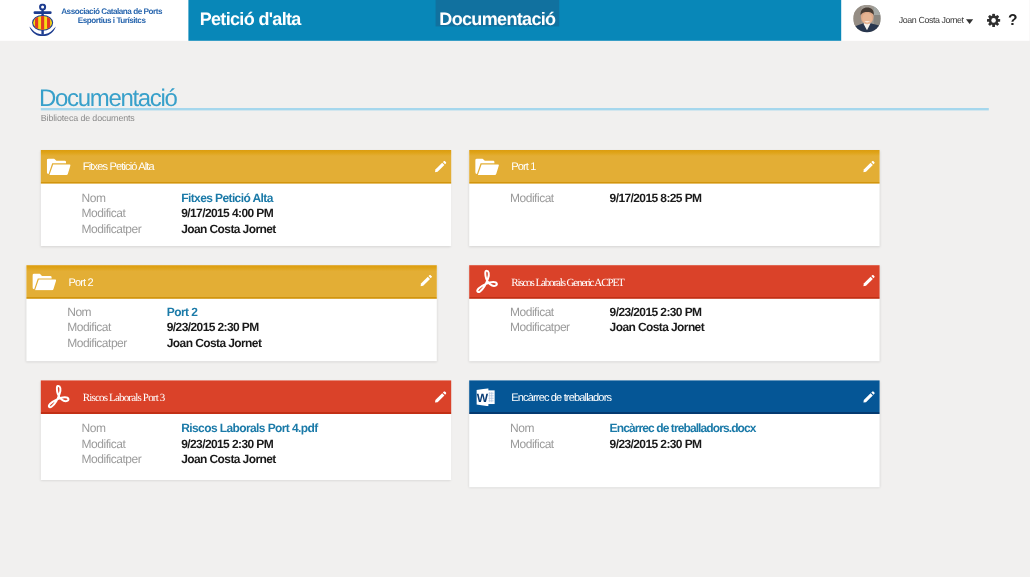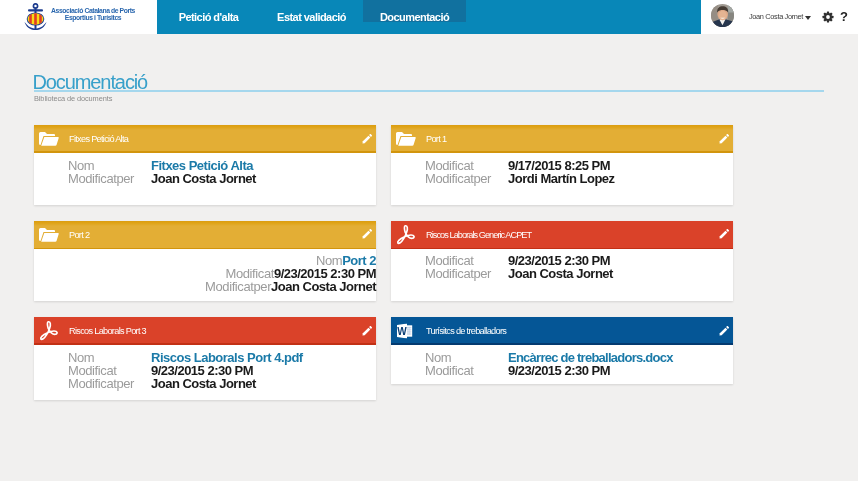--- a/index.html
+++ b/index.html
@@ -3,48 +3,48 @@
 <meta charset="utf-8">
 <style>
 * { margin:0; padding:0; box-sizing:border-box; }
 html,body { width:858px; height:481px; overflow:hidden; background:#f1f0ef;
   font-family:"Liberation Sans", sans-serif; }
 #topbar { position:absolute; left:0; top:0; width:858px; height:34px; background:#fff; }
 #logo { position:absolute; left:24px; top:3px; width:23px; height:27px; }
 #logotext { position:absolute; left:50px; top:7px; color:#2a67ae; font-size:6.8px;
   font-weight:bold; line-height:7.4px; text-align:center; width:86px; letter-spacing:-0.4px; }
 #nav { position:absolute; left:157px; top:0; width:544px; height:34px; background:#0887b8; }
-.tab { position:absolute; top:0; height:22px; width:103px; color:#fff; font-size:11px;
+.tab { position:absolute; top:0; height:22px; width:103px; color:#fff; font-size:15px;
   font-weight:bold; text-align:center; line-height:34px; letter-spacing:-0.55px; }
 .tab1 { left:0; }
 .tab2 { left:103px; }
 .tab3 { left:206px; background:#11719f; }
 #avatar { position:absolute; left:711px; top:4px; width:23px; height:23px; }
 #username { position:absolute; left:749px; top:0; height:34px; line-height:33px;
   color:#3b3b3b; font-size:7.4px; letter-spacing:-0.35px; }
 #caret { position:absolute; left:805px; top:15.5px; width:0; height:0;
   border-left:3px solid transparent; border-right:3px solid transparent;
   border-top:4px solid #333; }
 #gear { position:absolute; left:822px; top:11px; }
 #help { position:absolute; left:840px; top:0; height:34px; line-height:33px;
   color:#222; font-size:13px; font-weight:bold; }
 #h1 { position:absolute; left:32.5px; top:70.5px; color:#38a0ca; font-size:20px;
   font-weight:normal; letter-spacing:-1.1px; }
 #hrule { position:absolute; left:34px; top:90px; width:790px; height:2px; background:#a5d7ed; }
 #subtitle { position:absolute; left:34px; top:94px; color:#8b8b8b; font-size:7.4px; letter-spacing:-0.1px; }
 .card { position:absolute; width:342px; background:#fff; box-shadow:0 1px 2px rgba(0,0,0,0.12); }
 .chead { position:relative; height:28px; color:#fff; }
 .chead.yellow { background:linear-gradient(to bottom,#db9c10 0px,#dfa317 2px,#e3ae35 5px,#e3ae35 calc(100% - 1.5px),#d2950d calc(100% - 1.5px)); }
-.chead.red { background:linear-gradient(to bottom,#da4229 0,#da4229 calc(100% - 1.5px),#c23015 calc(100% - 1.5px)); }
+.chead.red { background:linear-gradient(to bottom,#da4229 0,#da4229 calc(100% - 1.5px),#c23015 calc(100% - 1.5px));font-family:Liberation Serif, serif; }
 .chead.blue { background:linear-gradient(to bottom,#055696 0,#055696 calc(100% - 1.5px),#043a70 calc(100% - 1.5px)); }
 .ctitle { position:absolute; left:35px; top:0; height:28px; line-height:29px; font-size:9.2px; letter-spacing:-0.7px; }
 .cicon { position:absolute; left:5px; top:50%; transform:translateY(-50%); }
 .pencil { position:absolute; right:4px; top:8.5px; }
 .cbody { padding-top:5.5px; height:52px; }
-.row { height:13px; line-height:13px; font-size:13px; }
+.row { height:13px; line-height:13px; font-size:10px; }
 .lab { display:inline-block; margin-left:34px; width:83px; color:#9b9b9b; letter-spacing:-0.4px; }
 .val { font-weight:bold; color:#1a1a1a; letter-spacing:-0.5px; }
 .val.link { color:#1b7aa8; }
 </style>
 </head>
 <body>
 <div id="topbar">
   <svg id="logo" width="23" height="27" viewBox="0 0 23 27">
     <defs>
         <clipPath id="ovc">
@@ -59,21 +59,20 @@
     <g fill="#e23b24" clip-path="url(#ovc)">
       <rect x="5.2" y="9" width="2.6" height="14"></rect>
       <rect x="10.2" y="9" width="2.6" height="14"></rect>
       <rect x="15.2" y="9" width="2.6" height="14"></rect>
     </g>
     <path d="M0.5 19 C2.5 25 7 26.9 11.5 27.2 C16 26.9 20.5 25 22.5 19 L20 21.8 C18 24.4 14.5 25.5 11.5 25.7 C8.5 25.5 5 24.4 3 21.8 Z" fill="#1d3c8f"></path>
   </svg>
   <div id="logotext">Associació Catalana de Ports<br>Esportius i Turísitcs</div>
   <div id="nav">
     <div class="tab tab1">Petició d'alta</div>
-    <div class="tab tab2">Estat validació</div>
     <div class="tab tab3">Documentació</div>
   </div>
   <svg id="avatar" width="23" height="23" viewBox="0 0 27 27">
     <defs>
         <clipPath id="avc">
           <circle cx="13.5" cy="13.5" r="13.5"></circle>
         </clipPath>
       </defs>
     <g clip-path="url(#avc)">
       <rect width="27" height="27" fill="#a09a92"></rect>
@@ -122,43 +121,43 @@
       <path fill="#fff" d="M5.3 5 H19 Q20 5 19.7 6 L17.5 13 Q17.3 13.8 16.3 13.8 H2.2 Z"></path>
     </svg>
     <div class="ctitle">Fitxes Petició Alta</div>
     <svg class="pencil" width="10" height="10" viewBox="0 0 12 12">
       <path fill="#fff" d="M1 8.8 L7.8 2 L10 4.2 L3.2 11 L0.6 11.4 Z"></path>
       <path fill="#fff" d="M8.5 1.3 L9.7 0.1 Q10 -0.2 10.4 0.1 L11.9 1.6 Q12.2 2 11.9 2.3 L10.7 3.5 Z"></path>
     </svg>
   </div>
   <div class="cbody">
     <div class="row"><span class="lab">Nom</span><span class="val link">Fitxes Petició Alta</span></div>
+    <div class="row"><span class="lab">Modificat</span><span class="val">9/17/2015 4:00 PM</span></div>
     <div class="row"><span class="lab">Modificatper</span><span class="val">Joan Costa Jornet</span></div>
   </div>
 </div>
 
 <div class="card" style="left:391px; top:125px;">
   <div class="chead yellow">
     <svg class="cicon" width="20" height="14" viewBox="0 0 20 14">
       <path fill="#fff" d="M0 1.5 Q0 0 1.5 0 H6 L8 2 H15 Q16 2 16 3 V4 H4.5 L1.5 13 Q0 13 0 11.5 Z"></path>
       <path fill="#fff" d="M5.3 5 H19 Q20 5 19.7 6 L17.5 13 Q17.3 13.8 16.3 13.8 H2.2 Z"></path>
     </svg>
     <div class="ctitle">Port 1</div>
     <svg class="pencil" width="10" height="10" viewBox="0 0 12 12">
       <path fill="#fff" d="M1 8.8 L7.8 2 L10 4.2 L3.2 11 L0.6 11.4 Z"></path>
       <path fill="#fff" d="M8.5 1.3 L9.7 0.1 Q10 -0.2 10.4 0.1 L11.9 1.6 Q12.2 2 11.9 2.3 L10.7 3.5 Z"></path>
     </svg>
   </div>
   <div class="cbody">
     <div class="row"><span class="lab">Modificat</span><span class="val">9/17/2015 8:25 PM</span></div>
-    <div class="row"><span class="lab">Modificatper</span><span class="val">Jordi Martín Lopez</span></div>
-  </div>
-</div>
-
-<div class="card" style="left:34px; top:220.5px;text-align:right;">
+  </div>
+</div>
+
+<div class="card" style="left:22px; top:220.5px;">
   <div class="chead yellow">
     <svg class="cicon" width="20" height="14" viewBox="0 0 20 14">
       <path fill="#fff" d="M0 1.5 Q0 0 1.5 0 H6 L8 2 H15 Q16 2 16 3 V4 H4.5 L1.5 13 Q0 13 0 11.5 Z"></path>
       <path fill="#fff" d="M5.3 5 H19 Q20 5 19.7 6 L17.5 13 Q17.3 13.8 16.3 13.8 H2.2 Z"></path>
     </svg>
     <div class="ctitle">Port 2</div>
     <svg class="pencil" width="10" height="10" viewBox="0 0 12 12">
       <path fill="#fff" d="M1 8.8 L7.8 2 L10 4.2 L3.2 11 L0.6 11.4 Z"></path>
       <path fill="#fff" d="M8.5 1.3 L9.7 0.1 Q10 -0.2 10.4 0.1 L11.9 1.6 Q12.2 2 11.9 2.3 L10.7 3.5 Z"></path>
     </svg>
@@ -213,23 +212,23 @@
         <line x1="9.4" y1="4.2" x2="14.4" y2="4.2"></line>
         <line x1="9.4" y1="6.3" x2="14.4" y2="6.3"></line>
         <line x1="9.4" y1="8.4" x2="14.4" y2="8.4"></line>
         <line x1="9.4" y1="10.5" x2="14.4" y2="10.5"></line>
         <line x1="11" y1="3.2" x2="11" y2="11.6"></line>
         <line x1="12.8" y1="3.2" x2="12.8" y2="11.6"></line>
       </g>
       <path d="M0 1.5 L10 0 V15 L0 13.5 Z" fill="#fff"></path>
       <text x="5" y="11.2" font-size="10" font-weight="bold" fill="#0a3d75" text-anchor="middle" font-family="Liberation Sans">W</text>
     </svg>
-    <div class="ctitle">Turísitcs de treballadors</div>
-    <svg class="pencil" width="10" height="10" viewBox="0 0 12 12">
-      <path fill="#fff" d="M1 8.8 L7.8 2 L10 4.2 L3.2 11 L0.6 11.4 Z"></path>
-      <path fill="#fff" d="M8.5 1.3 L9.7 0.1 Q10 -0.2 10.4 0.1 L11.9 1.6 Q12.2 2 11.9 2.3 L10.7 3.5 Z"></path>
-    </svg>
-  </div>
-  <div class="cbody" style="height:39px">
+    <div class="ctitle">Encàrrec de treballadors</div>
+    <svg class="pencil" width="10" height="10" viewBox="0 0 12 12">
+      <path fill="#fff" d="M1 8.8 L7.8 2 L10 4.2 L3.2 11 L0.6 11.4 Z"></path>
+      <path fill="#fff" d="M8.5 1.3 L9.7 0.1 Q10 -0.2 10.4 0.1 L11.9 1.6 Q12.2 2 11.9 2.3 L10.7 3.5 Z"></path>
+    </svg>
+  </div>
+  <div class="cbody" style="height:61px">
     <div class="row"><span class="lab">Nom</span><span class="val link" style="letter-spacing:-0.75px">Encàrrec de treballadors.docx</span></div>
     <div class="row"><span class="lab">Modificat</span><span class="val">9/23/2015 2:30 PM</span></div>
   </div>
 </div>
 
 </body></html>

